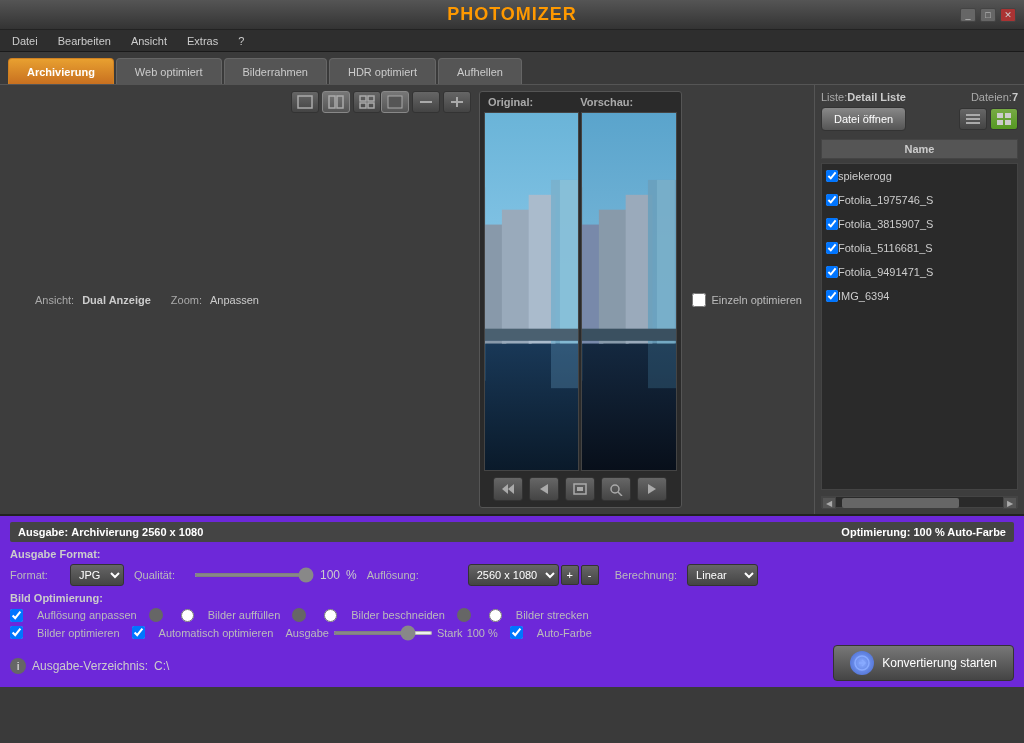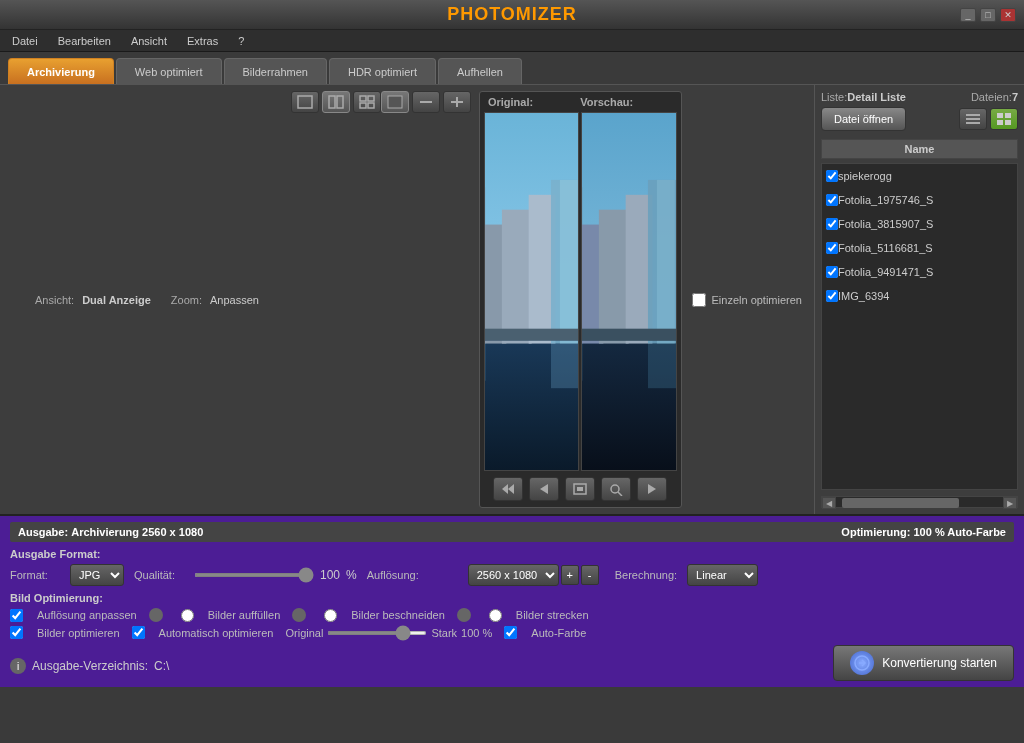--- a/index.html
+++ b/index.html
@@ -325,21 +325,21 @@
       justify-content: center;
       font-size: 8px;
       color: #aaa;
       cursor: pointer;
     }
     .scrollbar-arrow.left { left: 0; }
     .scrollbar-arrow.right { right: 0; }
 
     
     .bottom-panel {
-      background: #4c1d95;
+      background: #6d28d9;
       border-top: 2px solid #222;
       padding: 6px 10px;
       flex: 1;
     }
 
     .ausgabe-bar {
       display: flex;
       justify-content: space-between;
       align-items: center;
       background: #444;
@@ -878,21 +878,21 @@
     <div class="opt-row">
       <div class="opt-item">
         <input type="checkbox" checked="" style="">
         <label>Bilder optimieren</label>
       </div>
       <div class="opt-item">
         <input type="checkbox" checked="" style="">
         <label>Automatisch optimieren</label>
       </div>
       <div class="opt-item slider-container">
-        <label>Original</label>
+        <label>Ausgabe</label>
         <input type="range" class="styled-range" min="0" max="100" value="80" style="width: 100px;">
         <label>Stark</label>
         <span>100 %</span>
       </div>
       <div class="opt-item">
         <input type="checkbox" checked="" style="">
         <label>Auto-Farbe</label>
       </div>
     </div>
   </div>

